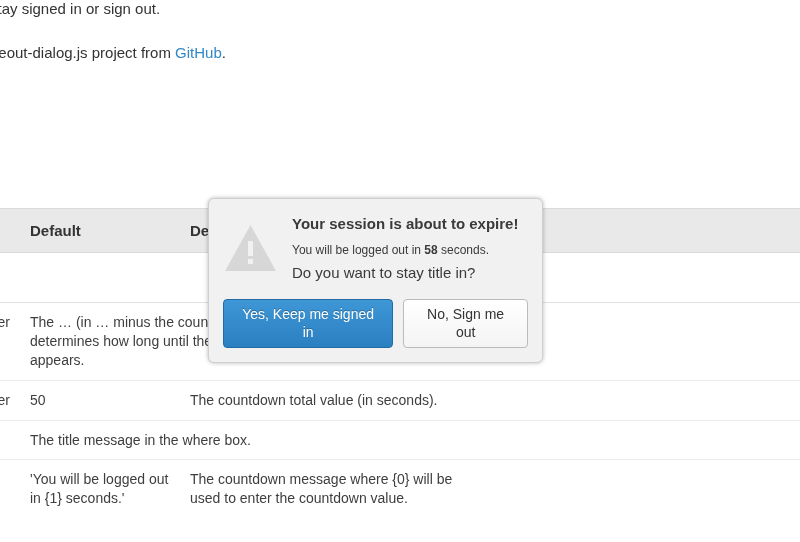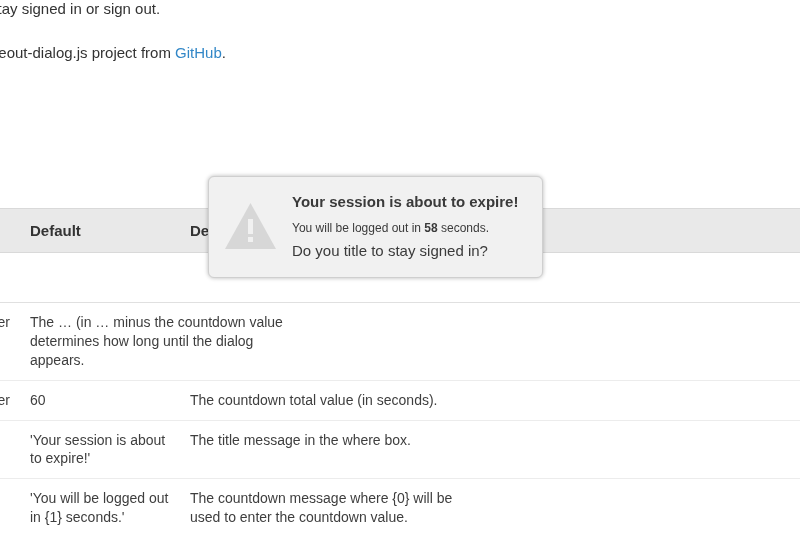--- a/index.html
+++ b/index.html
@@ -72,21 +72,21 @@
   }
   .table-row .td { padding: 0 10px; line-height: 1.35; }
   .overlay {
     position: absolute;
     inset: 0;
     background: rgba(255,255,255,0.0);
   }
   .dialog {
     position: absolute;
     left: 208px;
-    top: 176px;
+    top: 198px;
     width: 335px;
     background: #f1f1f1;
     border: 1px solid #cfcfcf;
     border-radius: 6px;
     box-shadow: 0 0 4px rgba(0,0,0,0.28);
     padding: 12px 14px 14px 14px;
   }
   .dialog-body {
     display: flex;
     gap: 14px;
@@ -151,26 +151,25 @@
       <div class="th col-c">De</div>
     </div>
     <div class="filter-row"></div>
 
     <div class="table-row">
       <div class="td col-a" style="text-align:right;">er</div>
       <div class="td col-c">The … (in … minus the countdown value determines how long until the dialog appears.</div>
     </div>
     <div class="table-row">
       <div class="td col-a" style="text-align:right;">er</div>
-      <div class="td col-b">60</div>
+      <div class="td col-b">50</div>
       <div class="td col-c">The countdown total value (in seconds).</div>
     </div>
     <div class="table-row">
       <div class="td col-a"></div>
-      <div class="td col-b">'Your session is about to expire!'</div>
       <div class="td col-c">The title message in the where box.</div>
     </div>
     <div class="table-row" style="border-bottom:none;">
       <div class="td col-a"></div>
       <div class="td col-b">'You will be logged out in {1} seconds.'</div>
       <div class="td col-c">The countdown message where {0} will be used to enter the countdown value.</div>
     </div>
   </div>
 </div>
 
@@ -183,16 +182,20 @@
         <path d="M27.5 2 L53 48 L2 48 Z" fill="#d7d7d7"></path>
         <rect x="25" y="18" width="5" height="15" fill="#f1f1f1"></rect>
         <rect x="25" y="36" width="5" height="5" fill="#f1f1f1"></rect>
       </svg>
     </div>
     <div class="dialog-text">
       <div class="dialog-title">Your session is about to expire!</div>
       <div class="dialog-msg">
         <span>You will be logged out in </span><span class="count">58</span><span> seconds.</span>
       </div>
-      <div class="dialog-q">Do you title to stay signed in?</div>
-    </div>
+      <div class="dialog-q">Do you want to stay title in?</div>
+    </div>
+  </div>
+  <div class="dialog-actions">
+    <button class="btn btn-primary">Yes, Keep me signed in</button>
+    <button class="btn btn-secondary">No, Sign me out</button>
   </div>
 </div>
 
 </body></html>

